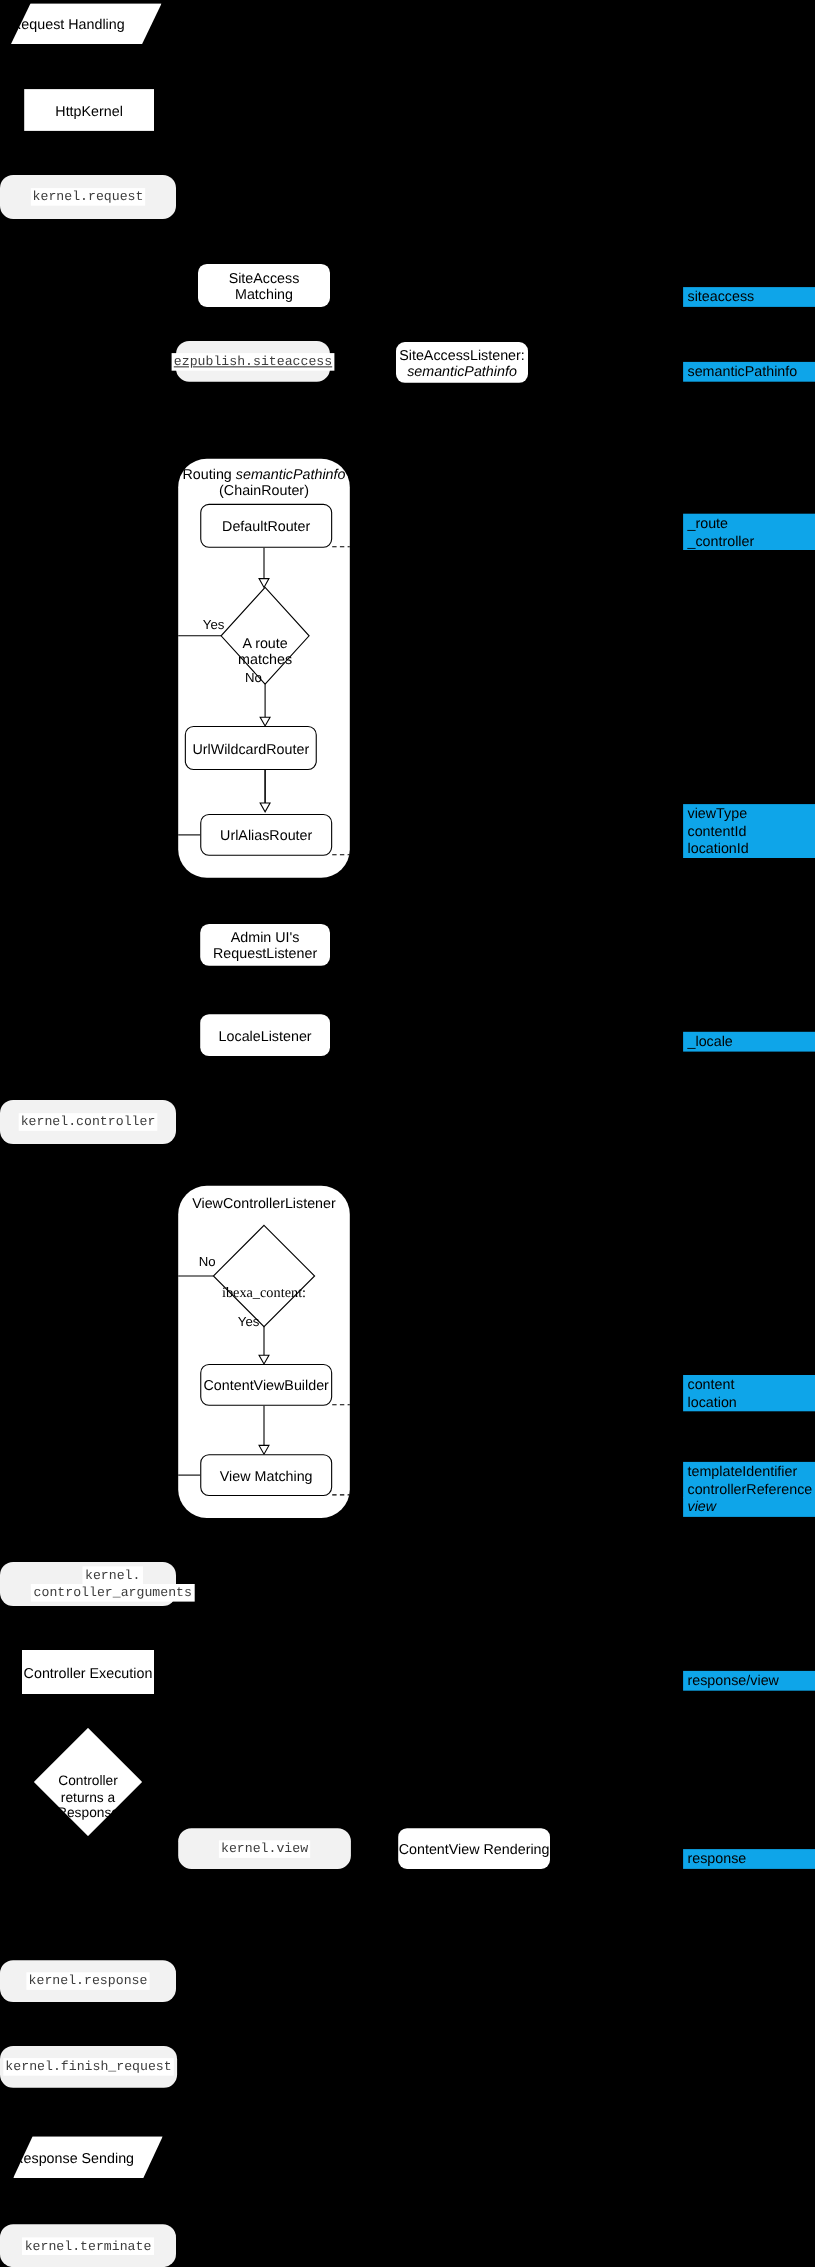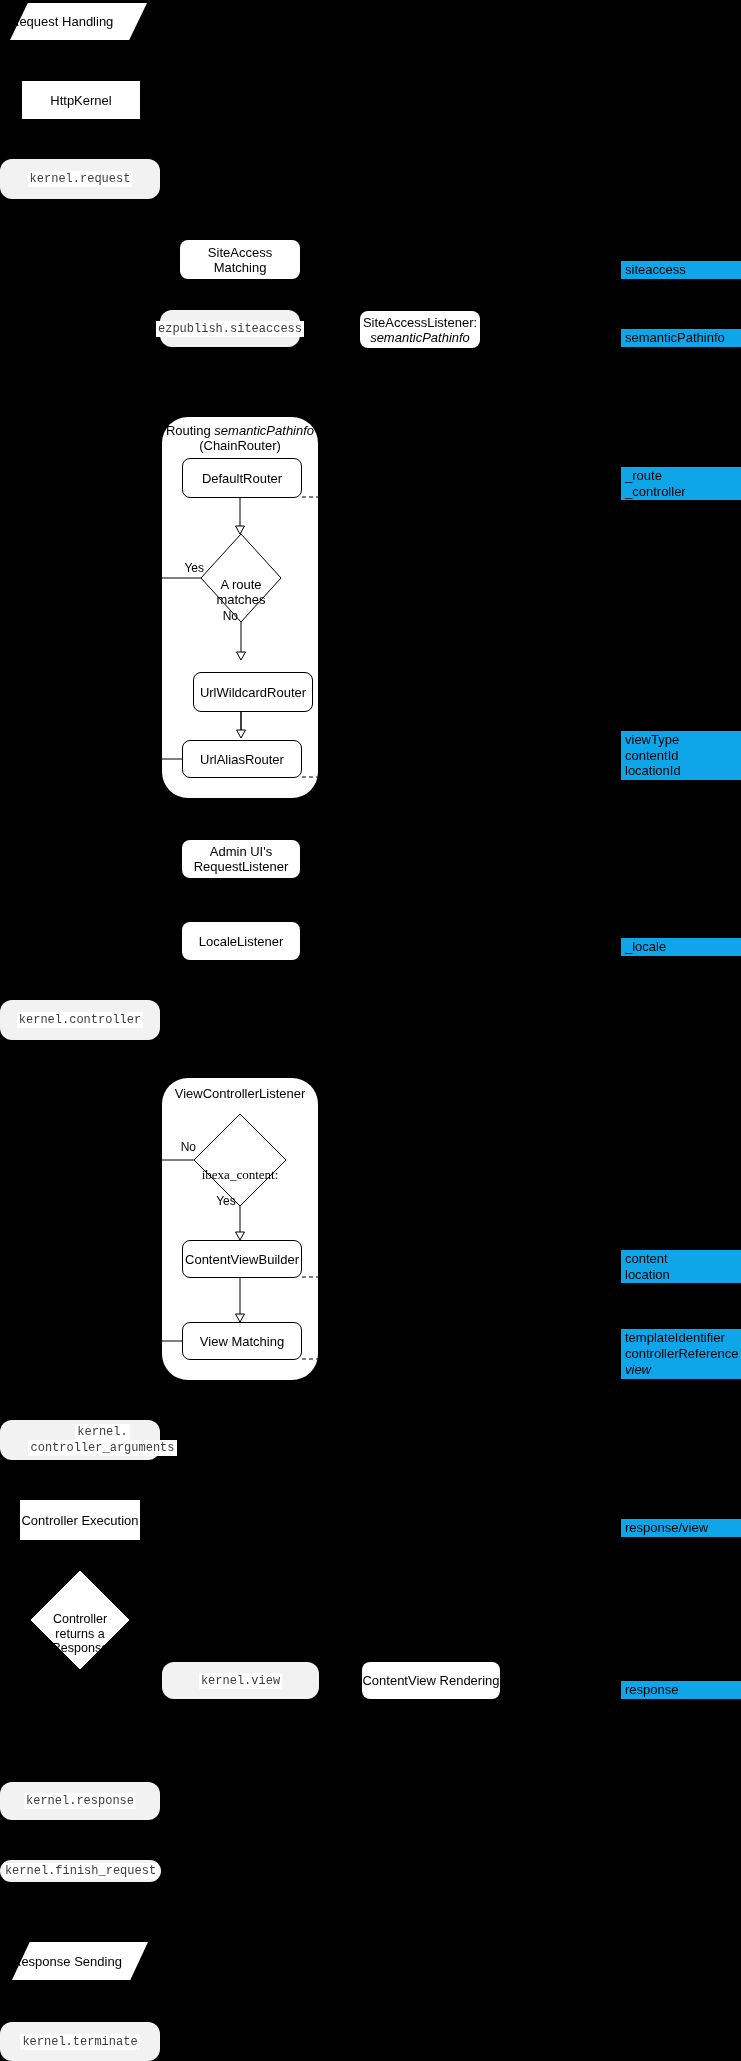--- a/index.html
+++ b/index.html
@@ -51,21 +51,21 @@
   </div>
 
   <div class="node r8" style="left:180px;top:240px;width:120px;height:39px;">
     <span>SiteAccess Matching</span>
   </div>
 
   <div class="rlabel" style="top:261px;">
     <div>siteaccess</div>
   </div>
 
-  <div class="event" style="left:160px;top:310px;width:140px;height:37px;">
+  <div class="event" style="left:160px;top:310px;width:140px;height:37px;text-decoration:underline;">
     <span>ezpublish.siteaccess</span>
   </div>
 
   <div class="node r8" style="left:360px;top:311px;width:120px;height:37px;">
     <span>SiteAccessListener:</span>
     <span style="font-style:italic;">semanticPathinfo</span>
   </div>
 
   <div class="rlabel" style="top:329px;">
     <div>semanticPathinfo</div>
@@ -103,21 +103,21 @@
     <div>_controller</div>
   </div>
 
   <div class="dtext" style="left:201px;top:563px;width:80px;">
     <div>A route</div>
     <div>matches</div>
   </div>
   <div class="yn" style="left:174px;top:562px;width:30px;text-align:right;">Yes</div>
   <div class="yn" style="left:214px;top:610px;width:24px;text-align:right;">No</div>
 
-  <div class="inner" style="left:193px;top:660px;width:120px;height:40px;margin-top:12px;">
+  <div class="inner" style="left:168px;top:660px;width:120px;height:40px;">
     <span>UrlWildcardRouter</span>
   </div>
 
   <div class="inner" style="left:182px;top:740px;width:120px;height:38px;">
     <span>UrlAliasRouter</span>
   </div>
 
   <div class="rlabel" style="top:731px;">
     <div>viewType</div>
     <div>contentId</div>
@@ -213,21 +213,21 @@
   </div>
 
   <div class="rlabel" style="top:1681px;">
     <div>response</div>
   </div>
 
   <div class="event" style="left:0px;top:1782px;width:160px;height:38px;">
     <span>kernel.response</span>
   </div>
 
-  <div class="event" style="left:0px;top:1860px;width:161px;height:22px;">
+  <div class="event" style="left:0px;top:1860px;width:161px;height:38px;">
     <span>kernel.finish_request</span>
   </div>
 
   <div class="para" style="left:12px;top:1942px;width:136px;height:38px;">
     <div class="para-bg"></div>
     <span class="para-label">Response Sending</span>
   </div>
 
   <div class="event" style="left:0px;top:2022px;width:160px;height:39px;">
     <span>kernel.terminate</span>

